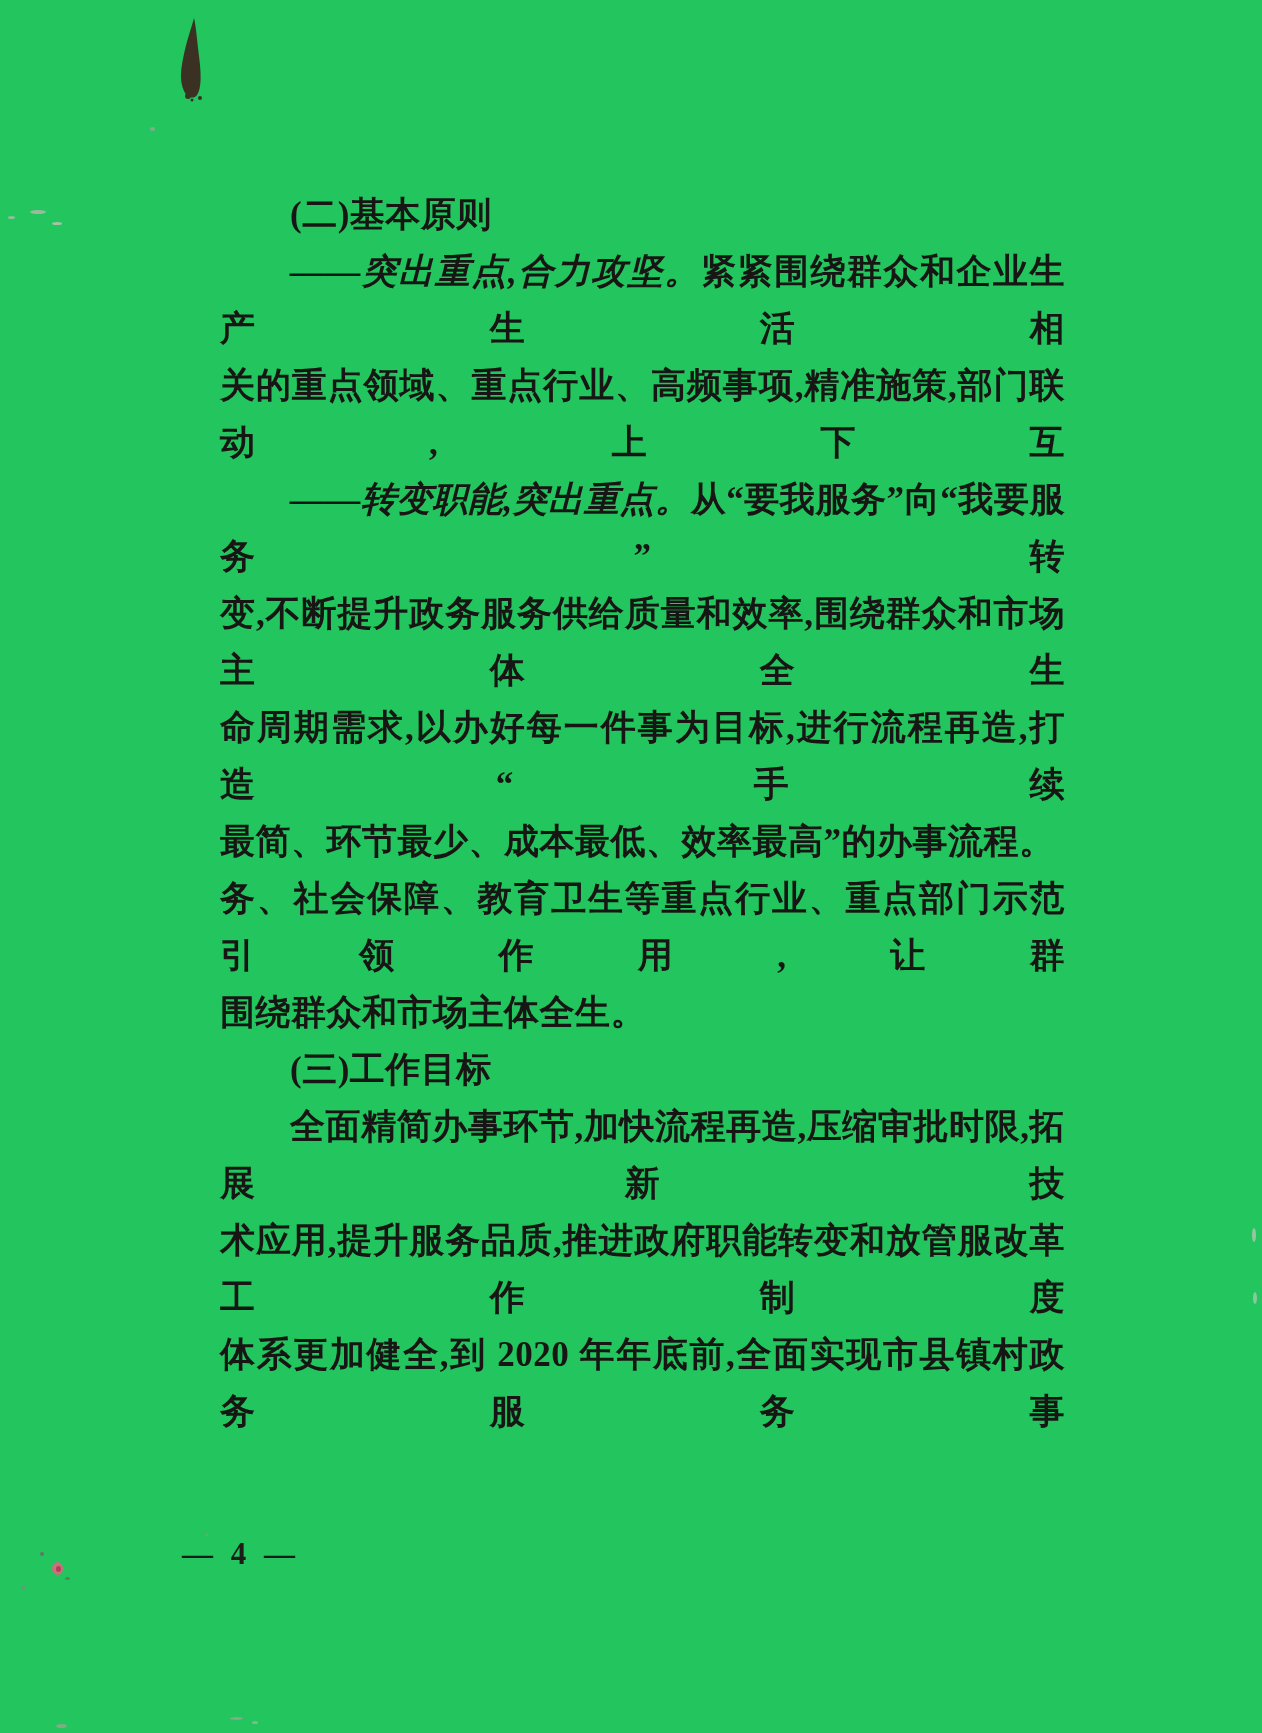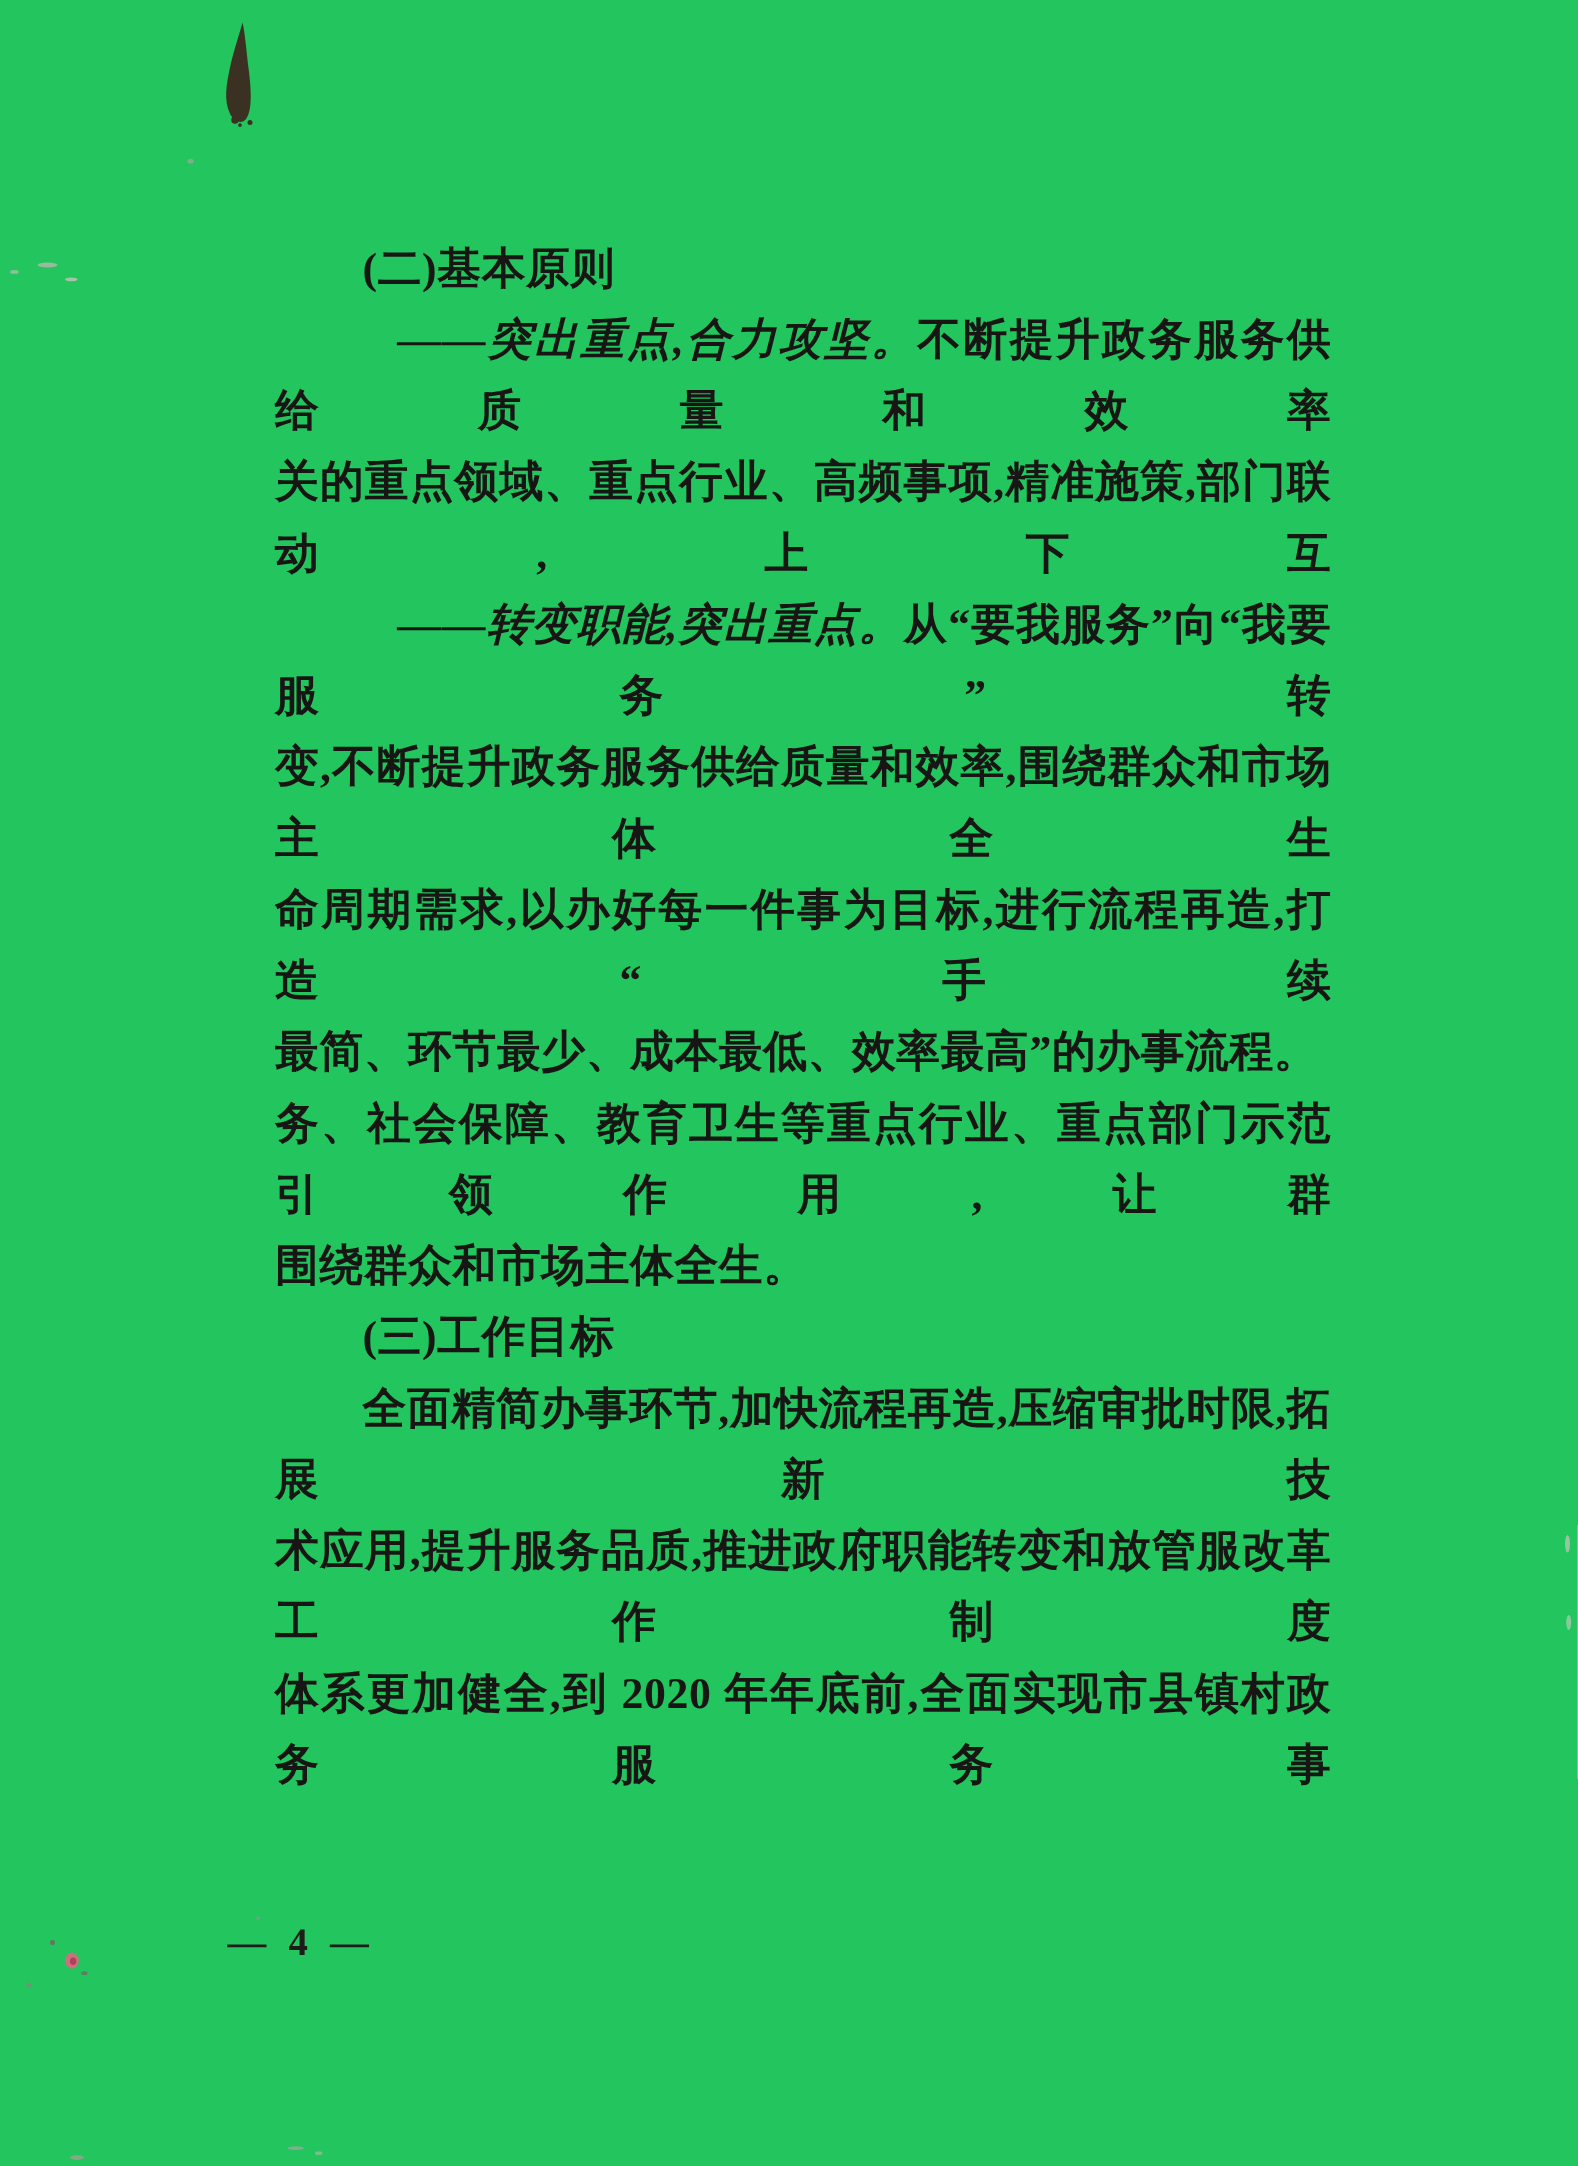--- a/index.html
+++ b/index.html
@@ -16,21 +16,21 @@
     left:220px;top:186px;width:845px;
     font-size:35px;line-height:57px;
     font-weight:600;
     color:#171614;
     letter-spacing:0.5px;
   }
   .line{white-space:nowrap;}
   .line.fill{white-space:normal;text-align:justify;text-align-last:justify;}
   .line.indent{text-indent:70px;}
   .line.heading{font-weight:800;}
-  .lead{font-style:italic;font-weight:700;margin-left:28px;}
+  .lead{font-style:italic;font-weight:700;}
   .pagenum{
     position:absolute;
     left:182px;top:1536px;
     font-size:31px;font-weight:600;
     letter-spacing:5px;
     color:#1d1c1a;
   }
   .smudge{position:absolute;left:176px;top:16px;width:34px;height:86px;}
   .speck{position:absolute;border-radius:50%;}
 </style>
@@ -43,21 +43,21 @@
     <g fill="#3a3122">
       <path d="M18 2 C16 10 11 24 8 38 C5 52 3 64 8 75 C11 81 17 84 21 79 C26 72 25 56 23 40 C21 24 20 10 18 2 Z"></path>
       <circle cx="12" cy="80" r="3"></circle>
       <circle cx="24" cy="82" r="2"></circle>
       <circle cx="16" cy="84" r="1.5"></circle>
     </g>
   </svg>
 
   <main class="textblock">
       <div class="line heading indent"><span>(二)基本原则</span></div>
-      <div class="line indent fill"><span class="lead">——突出重点,合力攻坚。</span><span>不断提升政务服务供给质量和效率</span></div>
+      <div class="line indent fill"><span class="lead">——突出重点,合力攻坚。</span><span>紧紧围绕群众和企业生产生活相</span></div>
       <div class="line fill"><span>关的重点领域、重点行业、高频事项,精准施策,部门联动,上下互</span></div>
       <div class="line indent fill"><span class="lead">——转变职能,突出重点。</span><span>从“要我服务”向“我要服务”转</span></div>
       <div class="line fill"><span>变,不断提升政务服务供给质量和效率,围绕群众和市场主体全生</span></div>
       <div class="line fill"><span>命周期需求,以办好每一件事为目标,进行流程再造,打造“手续</span></div>
       <div class="line"><span>最简、环节最少、成本最低、效率最高”的办事流程。</span></div>
       <div class="line fill"><span>务、社会保障、教育卫生等重点行业、重点部门示范引领作用,让群</span></div>
       <div class="line"><span>围绕群众和市场主体全生。</span></div>
       <div class="line heading indent"><span>(三)工作目标</span></div>
       <div class="line indent fill"><span>全面精简办事环节,加快流程再造,压缩审批时限,拓展新技</span></div>
       <div class="line fill"><span>术应用,提升服务品质,推进政府职能转变和放管服改革工作制度</span></div>

